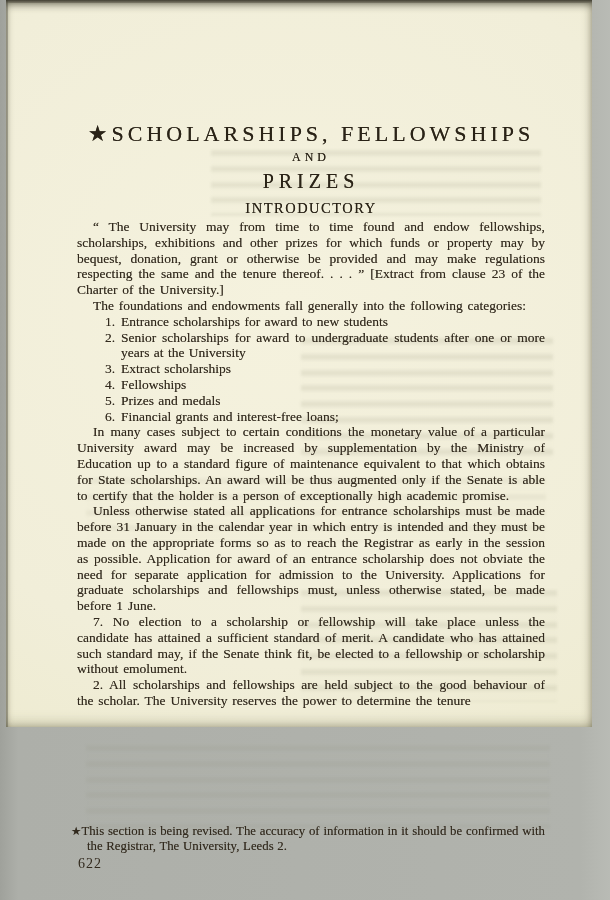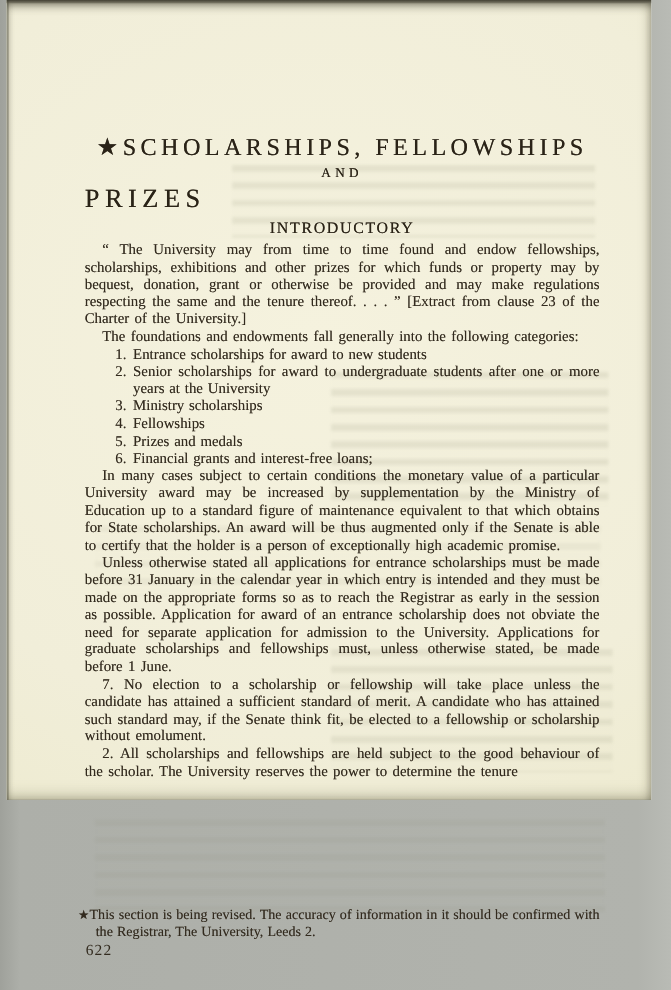--- a/index.html
+++ b/index.html
@@ -40,21 +40,21 @@
   .b5 { left:80px;  top:745px; width:464px; height:84px; opacity:.28; }
 
   .content {
     position:absolute; left:71px; top:0; width:468px;
     max-height:822px; overflow:hidden;
     color:#322a1e;
   }
   .heading-ink { color:#2a2317; text-shadow:0 0 .5px rgba(42,35,23,.75); font-weight:normal; }
   .title       { margin-top:121px; text-align:center; font-size:22px; line-height:25px; letter-spacing:4px; }
   .title-and   { text-align:center; font-size:12px; line-height:17px; letter-spacing:4px; margin-top:3px; }
-  .title-prizes{ text-align:left; font-size:24px; line-height:26px; letter-spacing:5px; margin-top:2px; }
+  .title-prizes{ text-align:center; font-size:20px; line-height:26px; letter-spacing:5px; margin-top:2px; }
   .sec-heading { text-align:center; font-size:14.5px; line-height:17px; letter-spacing:1.5px; margin-top:6px; margin-bottom:2px; }
 
   p.body {
     font-size:13.5px; line-height:15.8px; text-align:justify;
     word-spacing:1.5px; text-shadow:0 0 .3px rgba(50,42,30,.55);
   }
   p.ind { text-indent:16px; }
 
   .list-item { display:flex; font-size:13.5px; line-height:15.8px; text-shadow:0 0 .3px rgba(50,42,30,.55); }
   .list-item .num   { flex:0 0 16px; margin-left:22px; text-align:right; }
@@ -91,21 +91,21 @@
       <div class="list-item">
           <span class="num">1.</span>
           <span class="itext">Entrance scholarships for award to new students</span>
         </div>
       <div class="list-item">
           <span class="num">2.</span>
           <span class="itext">Senior scholarships for award to undergraduate students after one or more years at the University</span>
         </div>
       <div class="list-item">
           <span class="num">3.</span>
-          <span class="itext">Ministry scholarships</span>
+          <span class="itext">Extract scholarships</span>
         </div>
       <div class="list-item">
           <span class="num">4.</span>
           <span class="itext">Fellowships</span>
         </div>
       <div class="list-item">
           <span class="num">5.</span>
           <span class="itext">Prizes and medals</span>
         </div>
       <div class="list-item">

